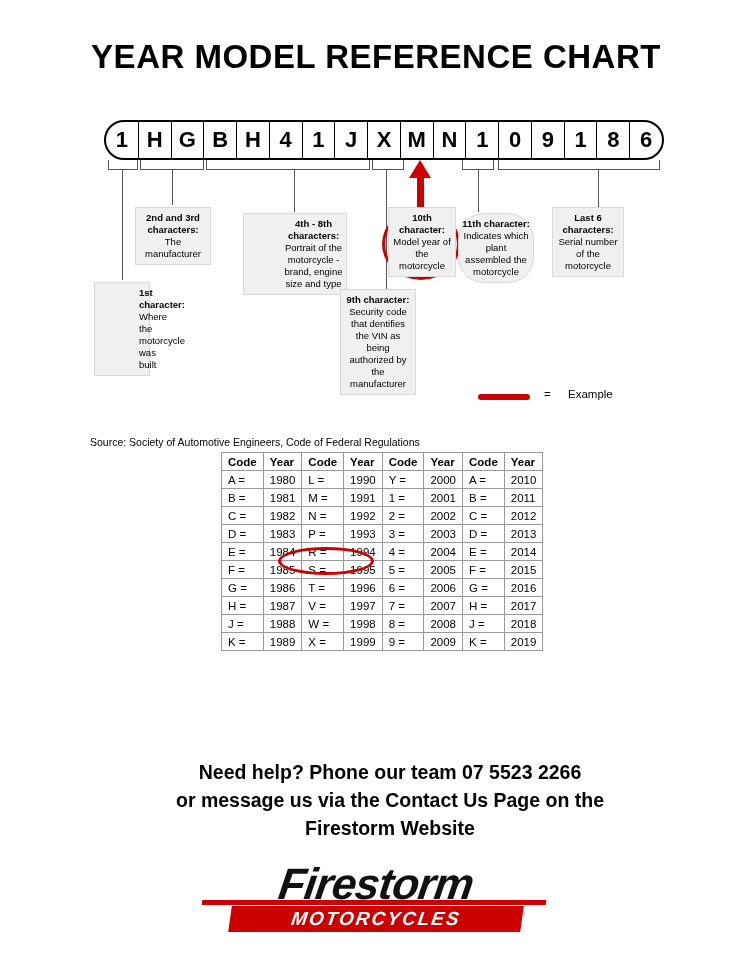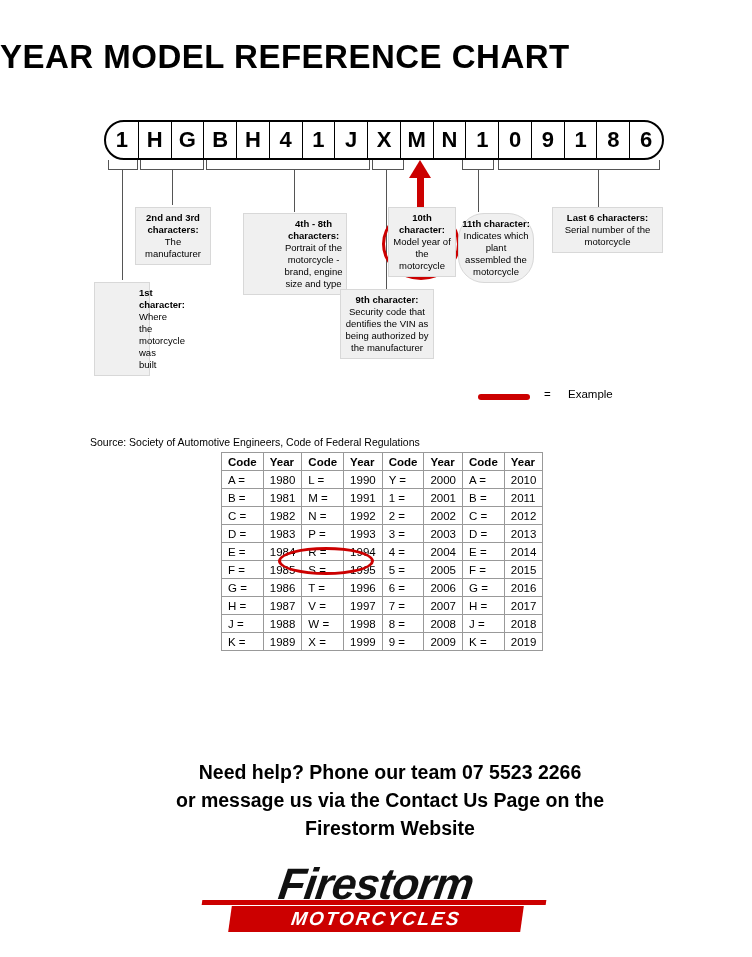--- a/index.html
+++ b/index.html
@@ -15,21 +15,21 @@
     color: #000000;
     overflow: hidden;
   }
 
   
   #page-title {
     position: absolute;
     top: 38px;
     left: 0;
     width: 752px;
-    text-align: left;
+    text-align: center;
     font-size: 33px;
     font-weight: bold;
     letter-spacing: 0.5px;
   }
 
   
   #vin-box {
     position: absolute;
     top: 120px;
     left: 104px;
@@ -296,36 +296,36 @@
 <div class="callout" style="left:135px; top:207px; width:76px;">
   <b>2nd and 3rd characters:</b>
   <div>The manufacturer</div>
 </div>
 
 <div class="callout" style="left:243px; top:213px; width:104px;padding-left:40px;">
   <b>4th - 8th characters:</b>
   <div>Portrait of the motorcycle - brand, engine size and type</div>
 </div>
 
-<div class="callout" style="left:340px; top:289px; width:94px;">
+<div class="callout" style="left:340px; top:289px; width:76px;">
   <b>9th character:</b>
   <div>Security code that dentifies the VIN as being authorized by the manufacturer</div>
 </div>
 
 <div class="callout" style="left:388px; top:207px; width:68px;">
   <b>10th character:</b>
   <div>Model year of the motorcycle</div>
 </div>
 
 <div class="callout" style="left:458px; top:213px; width:76px;border-radius:26px;">
   <b>11th character:</b>
   <div>Indicates which plant assembled the motorcycle</div>
 </div>
 
-<div class="callout" style="left:552px; top:207px; width:111px;">
+<div class="callout" style="left:552px; top:207px; width:72px;">
   <b>Last 6 characters:</b>
   <div>Serial number of the motorcycle</div>
 </div>
 
 <div id="source-note">Source:  Society of Automotive Engineers, Code of Federal Regulations</div>
 <div id="legend-swatch"></div>
 <div id="legend-equals">=</div>
 <div id="legend-label">Example</div>
 
 <div id="year-table-wrap">

